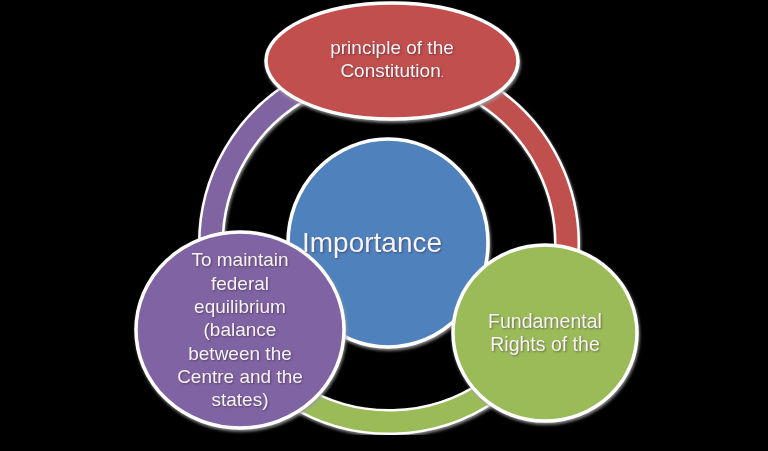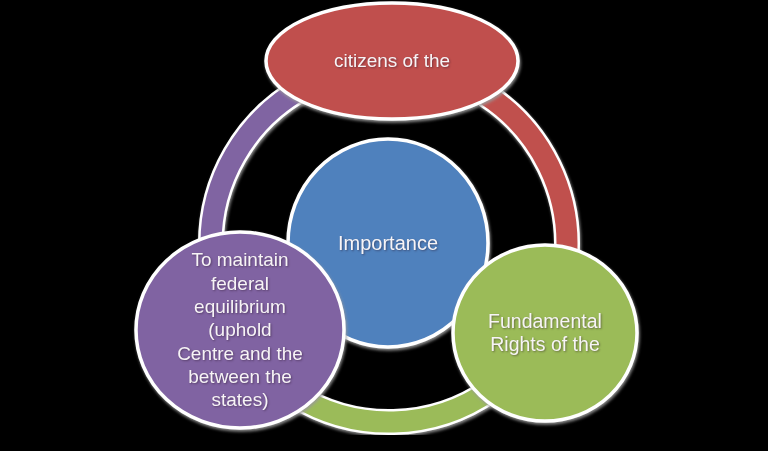--- a/index.html
+++ b/index.html
@@ -40,33 +40,34 @@
       <path d="M 485.9 94.7 A 178 178 0 0 1 566.3 259.5" fill="none" stroke="#ffffff" stroke-width="26" filter="url(#shadow)"></path>
       <path d="M 485.9 94.7 A 178 178 0 0 1 566.3 259.5" fill="none" stroke="#c0504d" stroke-width="21"></path>
       <path d="M 491.1 389.8 A 178 178 0 0 1 294.7 395.0" fill="none" stroke="#ffffff" stroke-width="26" filter="url(#shadow)"></path>
       <path d="M 491.1 389.8 A 178 178 0 0 1 294.7 395.0" fill="none" stroke="#9bbb59" stroke-width="21"></path>
       <ellipse cx="388" cy="243" rx="100" ry="104" fill="#4f81bd" stroke="#ffffff" stroke-width="3.5" filter="url(#shadow)"></ellipse>
       <ellipse cx="392" cy="61" rx="126" ry="58" fill="#c0504d" stroke="#ffffff" stroke-width="3.5" filter="url(#shadow)"></ellipse>
       <ellipse cx="240" cy="330" rx="104" ry="98" fill="#8064a2" stroke="#ffffff" stroke-width="3.5" filter="url(#shadow)"></ellipse>
       <ellipse cx="545" cy="333" rx="92" ry="88" fill="#9bbb59" stroke="#ffffff" stroke-width="3.5" filter="url(#shadow)"></ellipse>
     </svg>
   <div id="labels">
-      <div class="label" style="left: 238px; top: 118px; font-size: 20px; line-height: 30px; color: rgb(247, 244, 246);">
+      <div class="label" style="left: 222px; top: 118px; font-size: 28px; line-height: 30px; color: rgb(247, 244, 246);">
         <div>Importance</div>
       </div>
       <div class="label" style="left: 242px; top: -64px; font-size: 19px; line-height: 22.5px; color: rgb(247, 244, 246);">
-        <div>citizens of the</div>
+        <div>principle of the</div>
+        <div>Constitution<span class="small">.</span></div>
       </div>
       <div class="label" style="left: 90px; top: 205px; font-size: 19px; line-height: 23.3px; color: rgb(247, 244, 246);">
         <div>To maintain</div>
         <div>federal</div>
         <div>equilibrium</div>
-        <div>(uphold</div>
+        <div>(balance</div>
+        <div>between the</div>
         <div>Centre and the</div>
-        <div>between the</div>
         <div>states)</div>
       </div>
       <div class="label" style="left: 395px; top: 208px; font-size: 19.5px; line-height: 22.7px; color: rgb(247, 244, 246);">
         <div>Fundamental</div>
         <div>Rights of the</div>
       </div>
     </div>
 </div>
 
 </body></html>

